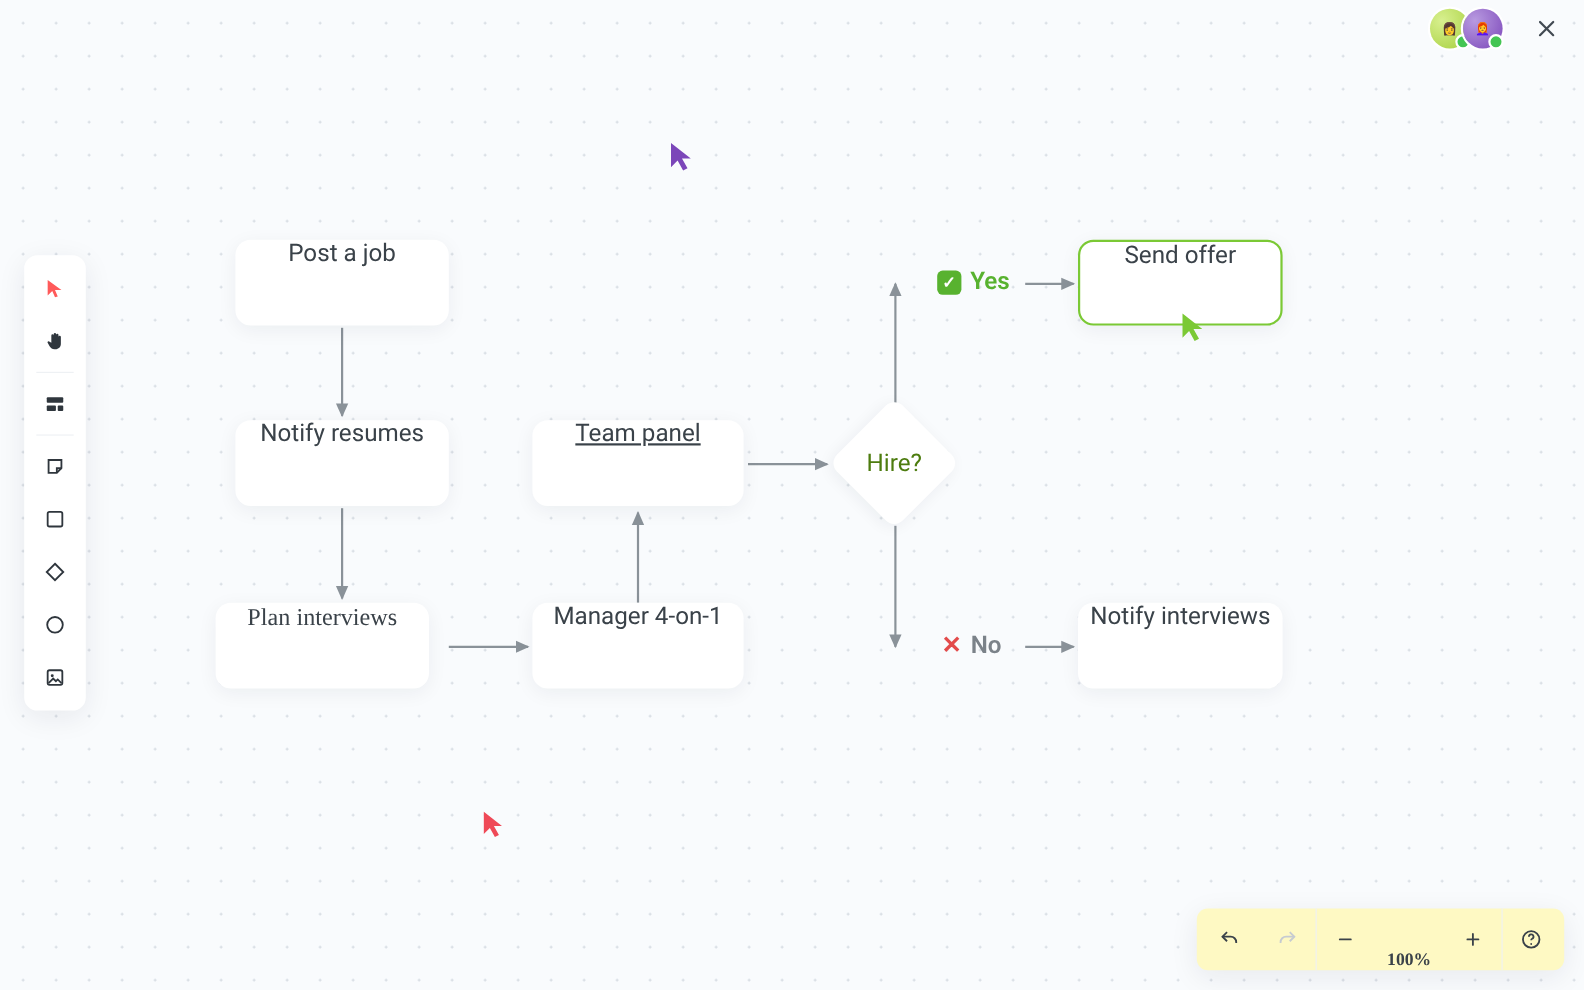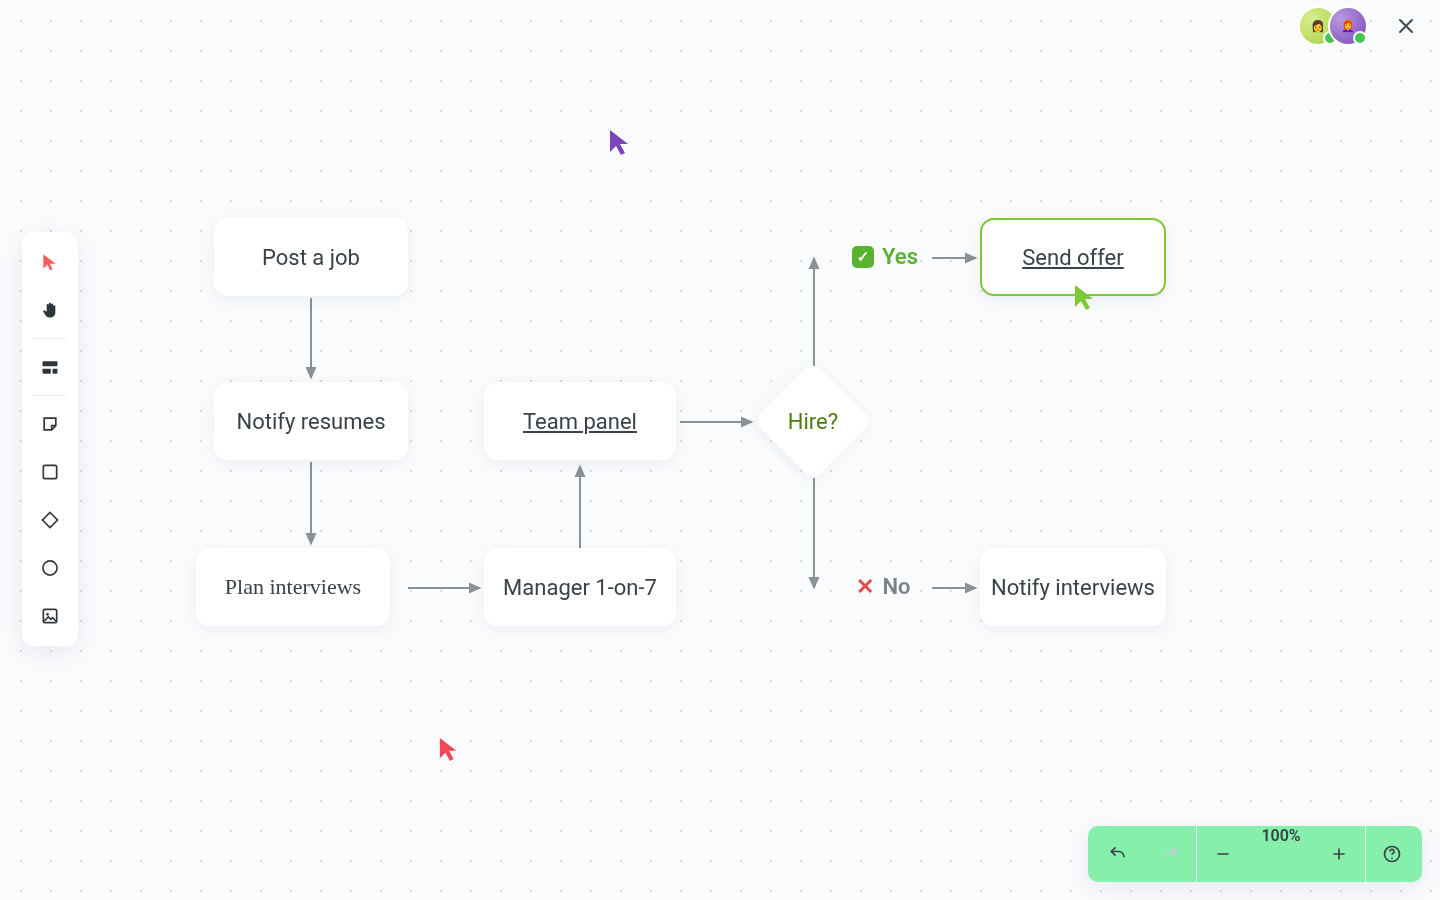--- a/index.html
+++ b/index.html
@@ -84,33 +84,32 @@
   .tool svg { width:20px; height:20px; }
   .tool.active svg { color:#ff5a5a; fill:#ff5a5a; }
   .tool-sep { width:34px; height:1px; background:#edf0f3; margin:4px 0;}
 
   
   .node {
     position:absolute;
     background:#fff;
     border-radius:14px;
     box-shadow: 0 4px 18px rgba(20,30,50,0.06);
-    display:flex; align-items:center; justify-content:center;
+    display:flex; justify-content:center;
     font-size:22px;
     color:#3a4249;
     padding:0 24px;
     height:78px;
     box-sizing:border-box;
     cursor:move;
     white-space:nowrap;
   }
   .node.selected {
     box-shadow: 0 4px 18px rgba(20,30,50,0.06);
     border: 2.5px solid #7bc935;
-    text-decoration: underline;
   }
 
   .decision {
     position:absolute;
     width:106px; height:106px;
     cursor:move;
   }
   .decision .diamond {
     position:absolute; inset:0;
     background:#fff;
@@ -142,25 +141,26 @@
 
   
   .remote-cursor { position:absolute; }
   .remote-cursor svg { display:block; }
 
   
   .controlbar {
     position:absolute;
     right:18px; bottom:18px;
     height:56px;
-    background:#86efac;
+    background:#fef9c3;
     border-radius:10px;
     box-shadow: 0 6px 26px rgba(20,30,50,0.08);
-    display:flex; align-items:flex-start;
+    display:flex; align-items:flex-end;
     padding:0 4px;
+    font-family:Liberation Serif, serif;
   }
   .ctrl {
     width:52px; height:56px;
     display:flex; align-items:center; justify-content:center;
     color:#3a4249; cursor:pointer; font-size:20px;
   }
   .ctrl.disabled { color:#c6cbd1; cursor:default;}
   .ctrl.sep-after { border-right:1px solid #eef1f4; }
   .zoom-level { min-width:64px; text-align:center; font-size:16px; font-weight:600; color:#3a4249;}
   .ctrl svg { width:20px; height:20px; }
@@ -202,21 +202,21 @@
 <div class="node" style="left:214px; top:218px; width:194px;">
   <span>Post a job</span>
 </div>
 <div class="node" style="left:214px; top:382px; width:194px;">
   <span>Notify resumes</span>
 </div>
 <div class="node" style="left:196px; top:548px; width:194px;font-family:Liberation Serif, serif;">
   <span>Plan interviews</span>
 </div>
 <div class="node" style="left:484px; top:548px; width:192px;">
-  <span>Manager 1-on-7</span>
+  <span>Manager 4-on-1</span>
 </div>
 <div class="node" style="left:484px; top:382px; width:192px;text-decoration:underline;">
   <span>Team panel</span>
 </div>
 
 <div class="decision" style="left:760px; top:368px;">
   <div class="diamond"></div>
   <div class="label">
       <span>Hire?</span>
     </div>

